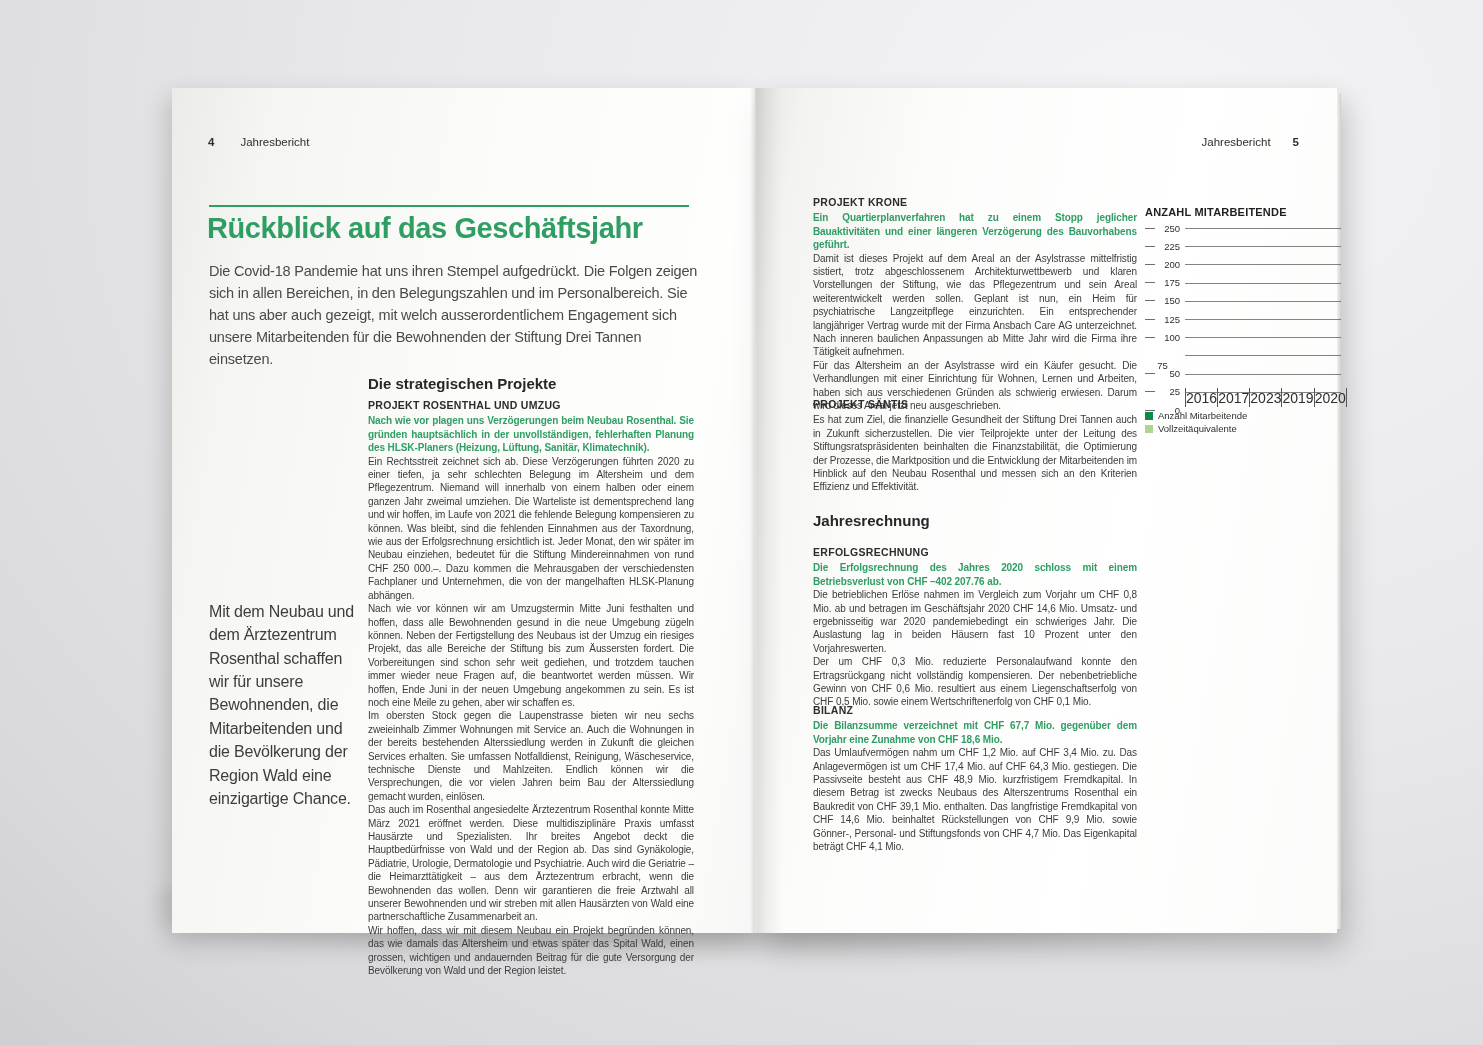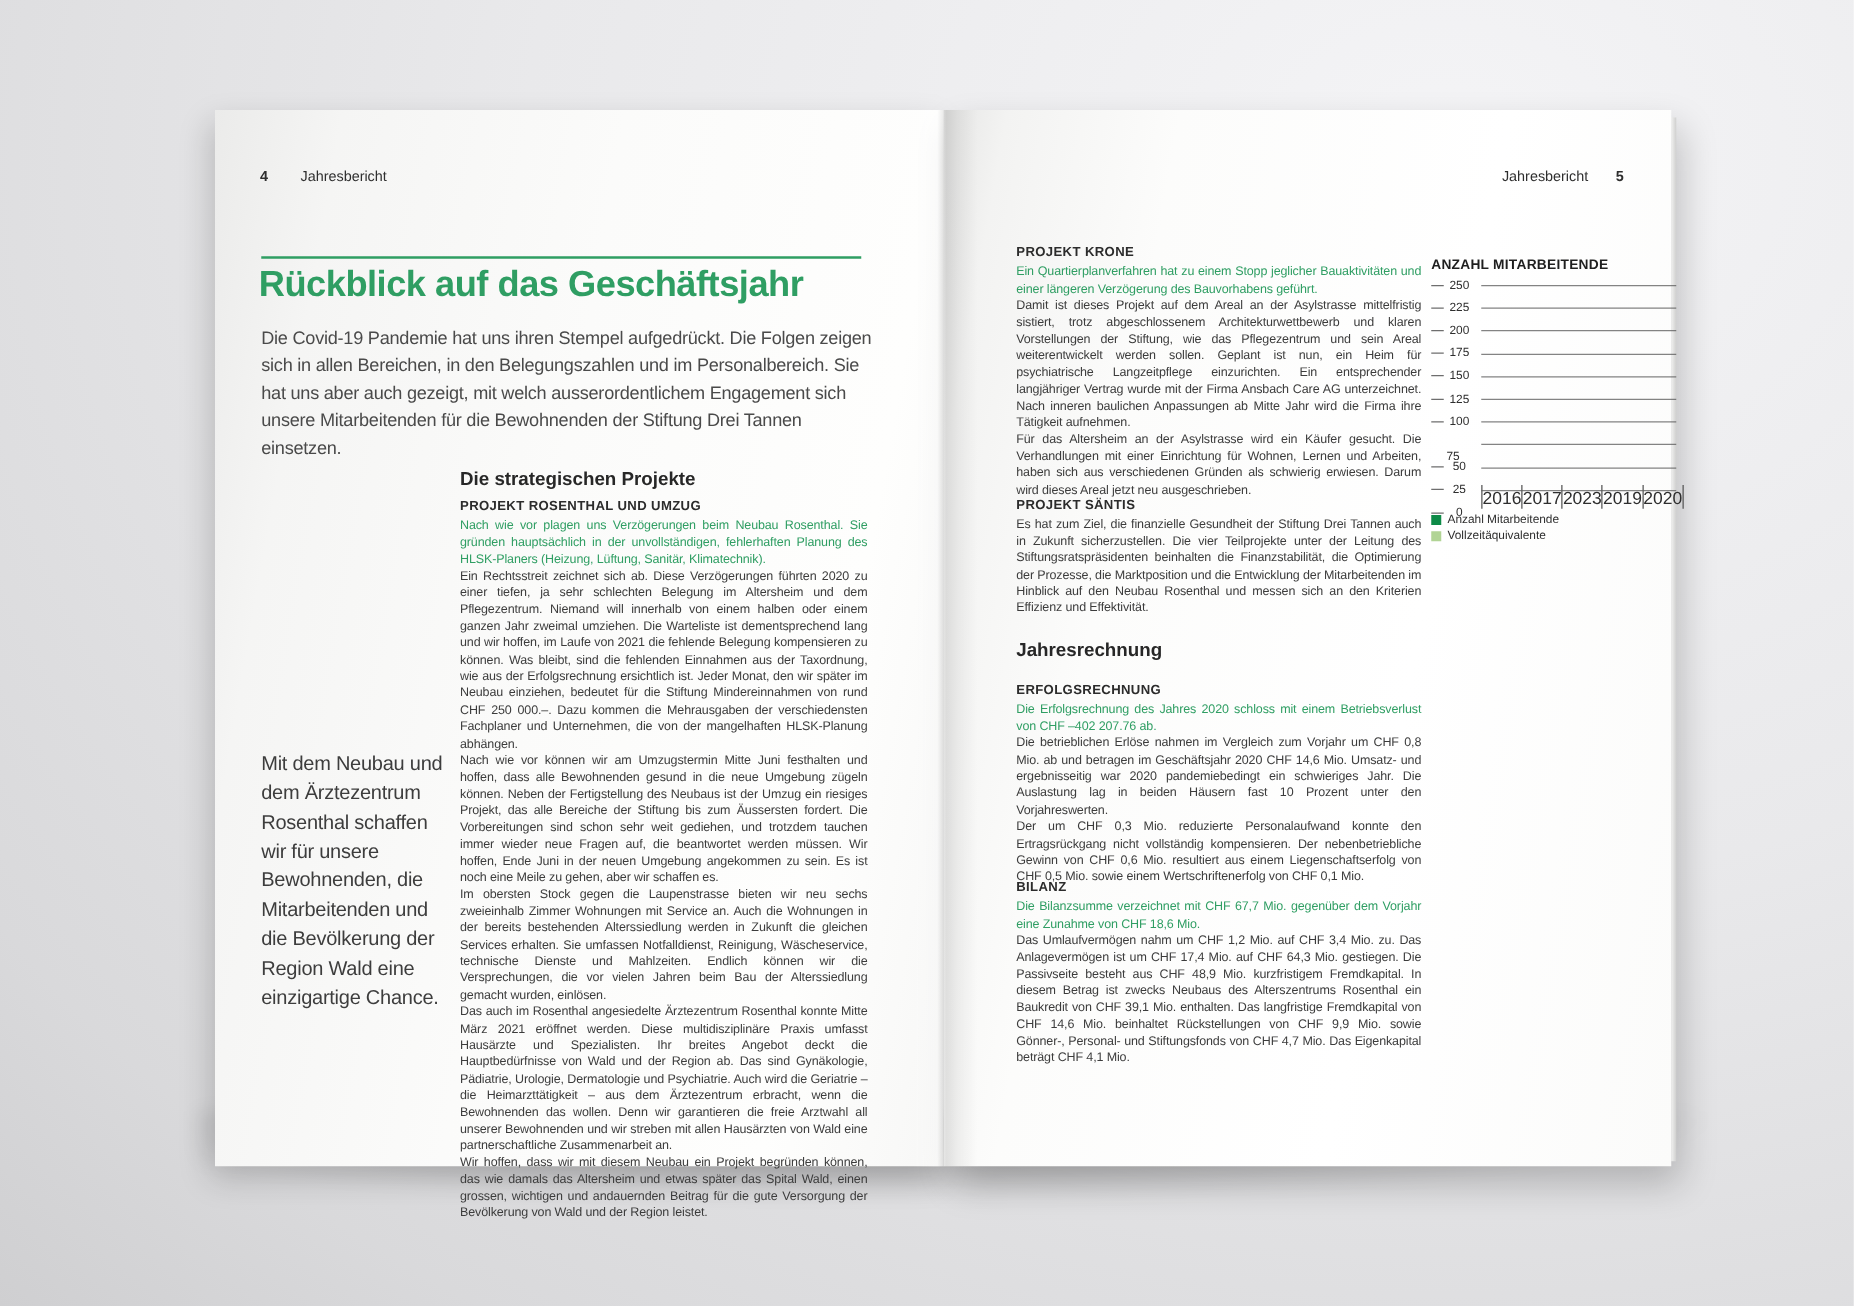--- a/index.html
+++ b/index.html
@@ -50,21 +50,21 @@
     position:absolute; left:37px; top:172px; width:492px;
     font-size:14.5px; line-height:1.52; letter-spacing:-0.2px; color:#4a4a4a;
   }
   .section-title { font-size:15px; font-weight:700; color:#272727; }
   .lp-section-title { position:absolute; left:196px; top:287px; }
 
   .article { font-size:10px; line-height:13.4px; letter-spacing:-0.1px; color:#3c3c3c; }
   .article .art-heading {
     font-size:10.5px; font-weight:700; letter-spacing:0.3px; color:#2c2c2c; margin-bottom:2px;
   }
-  .article .lead { color:#2f9e63; font-weight:400; text-align:justify; }
+  .article .lead { color:#2f9e63; font-weight:700; text-align:justify; }
   .article p.body { text-align:justify; }
 
   .lp-article { position:absolute; left:196px; top:311px; width:326px; }
   .callout {
     position:absolute; left:37px; top:512px; width:156px;
     font-size:16px; line-height:1.46; letter-spacing:-0.2px; color:#3d3d3d;
   }
 
   .rp-col { position:absolute; left:58px; width:324px; }
   .rp-article-krone  { top:108px; }
@@ -73,21 +73,21 @@
   .rp-article-erfolg { top:458px; }
   .rp-article-bilanz { top:616px; }
 
   
   .chart { position:absolute; left:390px; top:118px; width:196px; }
   .chart-title { font-size:11px; font-weight:700; letter-spacing:0.2px; color:#1f1f1f; }
   .chart-plot-wrap { position:relative; margin-top:10px; width:196px; height:182px; }
   .chart-gutter { position:absolute; left:0; top:0; width:40px; height:182px; }
   .gut-row { position:absolute; left:0; width:40px; height:10px; display:flex; align-items:center; transform:translateY(-5px); }
   .gut-dash { flex:0 0 10px; height:1px; background:#6e6e6e; }
-  .gut-label { flex:1; text-align:center; font-size:9.5px; color:#2e2e2e; padding-right:5px; }
+  .gut-label { flex:1; text-align:right; font-size:9.5px; color:#2e2e2e; padding-right:5px; }
   .chart-area { position:absolute; left:40px; top:0; width:156px; height:182px; }
   .grid-line { position:absolute; left:0; width:100%; height:1px; background:rgba(90,90,90,0.75); z-index:3; }
   .bars { position:absolute; inset:0; display:flex; justify-content:space-around; align-items:flex-end; z-index:1; }
   .bar-group { display:flex; align-items:flex-end; }
   .bar { width:9px; }
   .x-labels { position:absolute; left:40px; top:182px; width:156px; display:flex; }
   .x-cell {
     flex:1; font-size:14px; color:#2e2e2e; padding:2px 0 1px 0;
     border-left:1px solid #555;
   }
@@ -104,21 +104,21 @@
 
   <div class="page page-left">
     <div class="content">
       <div class="page-header header-left">
         <span class="ph-num">4</span>
         <span>Jahresbericht</span>
       </div>
 
       <div class="rule"></div>
       <h1 class="main-title">Rückblick auf das Geschäftsjahr</h1>
-      <p class="intro">Die Covid-19 Pandemie hat uns ihren Stempel aufgedrückt. Die Folgen zeigen sich in allen Bereichen, in den Belegungszahlen und im Personalbereich. Sie hat uns aber auch gezeigt, mit welch ausserordentlichem Engagement sich unsere Mitarbeitenden für die Bewohnenden der Stiftung Drei Tannen einsetzen.</p>
+      <p class="intro">Die Covid-18 Pandemie hat uns ihren Stempel aufgedrückt. Die Folgen zeigen sich in allen Bereichen, in den Belegungszahlen und im Personalbereich. Sie hat uns aber auch gezeigt, mit welch ausserordentlichem Engagement sich unsere Mitarbeitenden für die Bewohnenden der Stiftung Drei Tannen einsetzen.</p>
 
       <h2 class="section-title lp-section-title">Die strategischen Projekte</h2>
 
       <div class="article lp-article">
         <div class="art-heading">PROJEKT ROSENTHAL UND UMZUG</div>
         <p class="lead">Nach wie vor plagen uns Verzögerungen beim Neubau Rosenthal. Sie gründen hauptsächlich in der unvollständigen, fehlerhaften Planung des HLSK-Planers (Heizung, Lüftung, Sanitär, Klimatechnik).</p>
         <p class="body">Ein Rechtsstreit zeichnet sich ab. Diese Verzögerungen führten 2020 zu einer tiefen, ja sehr schlechten Belegung im Altersheim und dem Pflegezentrum. Niemand will innerhalb von einem halben oder einem ganzen Jahr zweimal umziehen. Die Warteliste ist dementsprechend lang und wir hoffen, im Laufe von 2021 die fehlende Belegung kompensieren zu können. Was bleibt, sind die fehlenden Einnahmen aus der Taxordnung, wie aus der Erfolgsrechnung ersichtlich ist. Jeder Monat, den wir später im Neubau einziehen, bedeutet für die Stiftung Mindereinnahmen von rund CHF 250 000.–. Dazu kommen die Mehrausgaben der verschiedensten Fachplaner und Unternehmen, die von der mangelhaften HLSK-Planung abhängen.</p>
         <p class="body">Nach wie vor können wir am Umzugstermin Mitte Juni festhalten und hoffen, dass alle Bewohnenden gesund in die neue Umgebung zügeln können. Neben der Fertigstellung des Neubaus ist der Umzug ein riesiges Projekt, das alle Bereiche der Stiftung bis zum Äussersten fordert. Die Vorbereitungen sind schon sehr weit gediehen, und trotzdem tauchen immer wieder neue Fragen auf, die beantwortet werden müssen. Wir hoffen, Ende Juni in der neuen Umgebung angekommen zu sein. Es ist noch eine Meile zu gehen, aber wir schaffen es.</p>
         <p class="body">Im obersten Stock gegen die Laupenstrasse bieten wir neu sechs zweieinhalb Zimmer Wohnungen mit Service an. Auch die Wohnungen in der bereits bestehenden Alterssiedlung werden in Zukunft die gleichen Services erhalten. Sie umfassen Notfalldienst, Reinigung, Wäscheservice, technische Dienste und Mahlzeiten. Endlich können wir die Versprechungen, die vor vielen Jahren beim Bau der Alterssiedlung gemacht wurden, einlösen.</p>
         <p class="body">Das auch im Rosenthal angesiedelte Ärztezentrum Rosenthal konnte Mitte März 2021 eröffnet werden. Diese multidisziplinäre Praxis umfasst Hausärzte und Spezialisten. Ihr breites Angebot deckt die Hauptbedürfnisse von Wald und der Region ab. Das sind Gynäkologie, Pädiatrie, Urologie, Dermatologie und Psychiatrie. Auch wird die Geriatrie – die Heimarzttätigkeit – aus dem Ärztezentrum erbracht, wenn die Bewohnenden das wollen. Denn wir garantieren die freie Arztwahl all unserer Bewohnenden und wir streben mit allen Hausärzten von Wald eine partnerschaftliche Zusammenarbeit an.</p>

